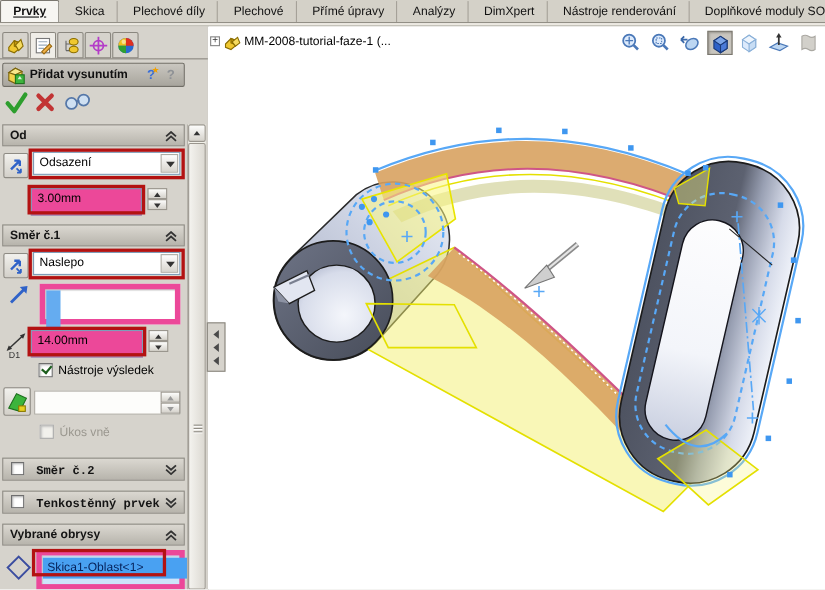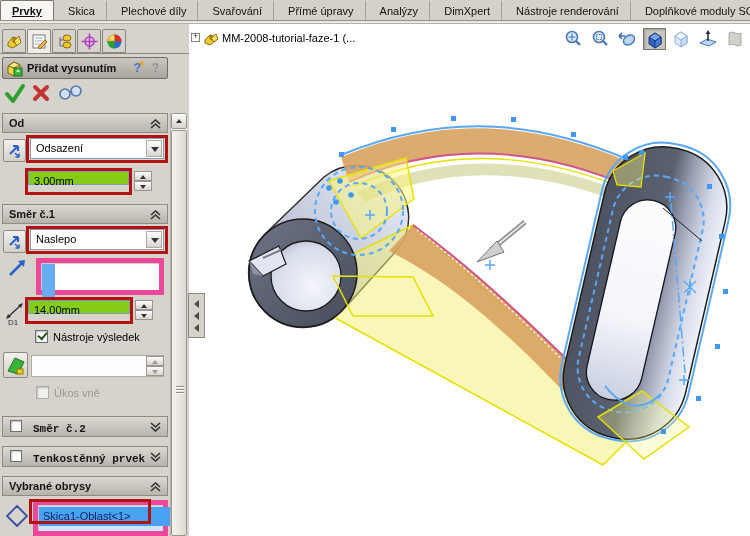--- a/index.html
+++ b/index.html
@@ -46,21 +46,21 @@
 
   .red-box { position:absolute; border:3px solid #b31212; pointer-events:none; z-index:5; }
 
   .dd { position:absolute; height:21px; background:#fff; border:1px solid #7f9db9; }
   .dd .txt { position:absolute; left:5px; top:3px; }
   .dd .btn { position:absolute; right:1px; top:1px; width:16px; height:17px; background:linear-gradient(#fefefe,#d8d5ce); border:1px solid #aeaba3; }
   .tri-down { position:absolute; left:4px; top:6px; width:0; height:0; border-left:4px solid transparent; border-right:4px solid transparent; border-top:5px solid #333; }
   .tri-up-s { width:0; height:0; border-left:3px solid transparent; border-right:3px solid transparent; border-bottom:4px solid #333; }
   .tri-down-s { width:0; height:0; border-left:3px solid transparent; border-right:3px solid transparent; border-top:4px solid #333; }
 
-  .fld { position:absolute; height:14px; background:#84cc16; border:1px solid #7f9db9; line-height:19px; padding-left:5px; }
+  .fld { position:absolute; height:25px; background:#ec4899; border:1px solid #7f9db9; line-height:19px; padding-left:5px; }
   .spin { position:absolute; width:18px; height:21px; }
   .spin .sb { position:absolute; left:0; width:18px; height:10px; background:linear-gradient(#fdfdfc,#d5d2cb); border:1px solid #9a968e; }
   .spin .sb i { position:absolute; left:5px; top:3px; }
   .spin .sb.up { top:0; } .spin .sb.dn { top:10px; }
 
   .cb { width:13px; height:13px; background:#fff; border:1px solid #6e6e6e; box-shadow:inset 1px 1px 2px #bcbcbc; position:absolute; }
   .cb.checked::after { content:""; position:absolute; left:2px; top:1px; width:7px; height:4px; border-left:2px solid #1d5e1d; border-bottom:2px solid #1d5e1d; transform:rotate(-50deg); }
   .cb.disabled { background:#f2f1ec; border-color:#ababab; }
   .lbl { position:absolute; line-height:13px; }
   .lbl.disabled { color:#9a978f; }
@@ -94,21 +94,21 @@
 </style>
 </head>
 <body>
 
 <div id="window">
 
   <div id="ribbon">
     <div class="rtab active">Prvky</div>
     <div class="rtab">Skica</div>
     <div class="rtab">Plechové díly</div>
-    <div class="rtab">Svařování</div>
+    <div class="rtab">Plechové</div>
     <div class="rtab">Přímé úpravy</div>
     <div class="rtab">Analýzy</div>
     <div class="rtab">DimXpert</div>
     <div class="rtab">Nástroje renderování</div>
     <div class="rtab">Doplňkové moduly SOLIDWO</div>
   </div>
   <div id="ribbon-strip"></div>
 
   <div id="panel">
 

